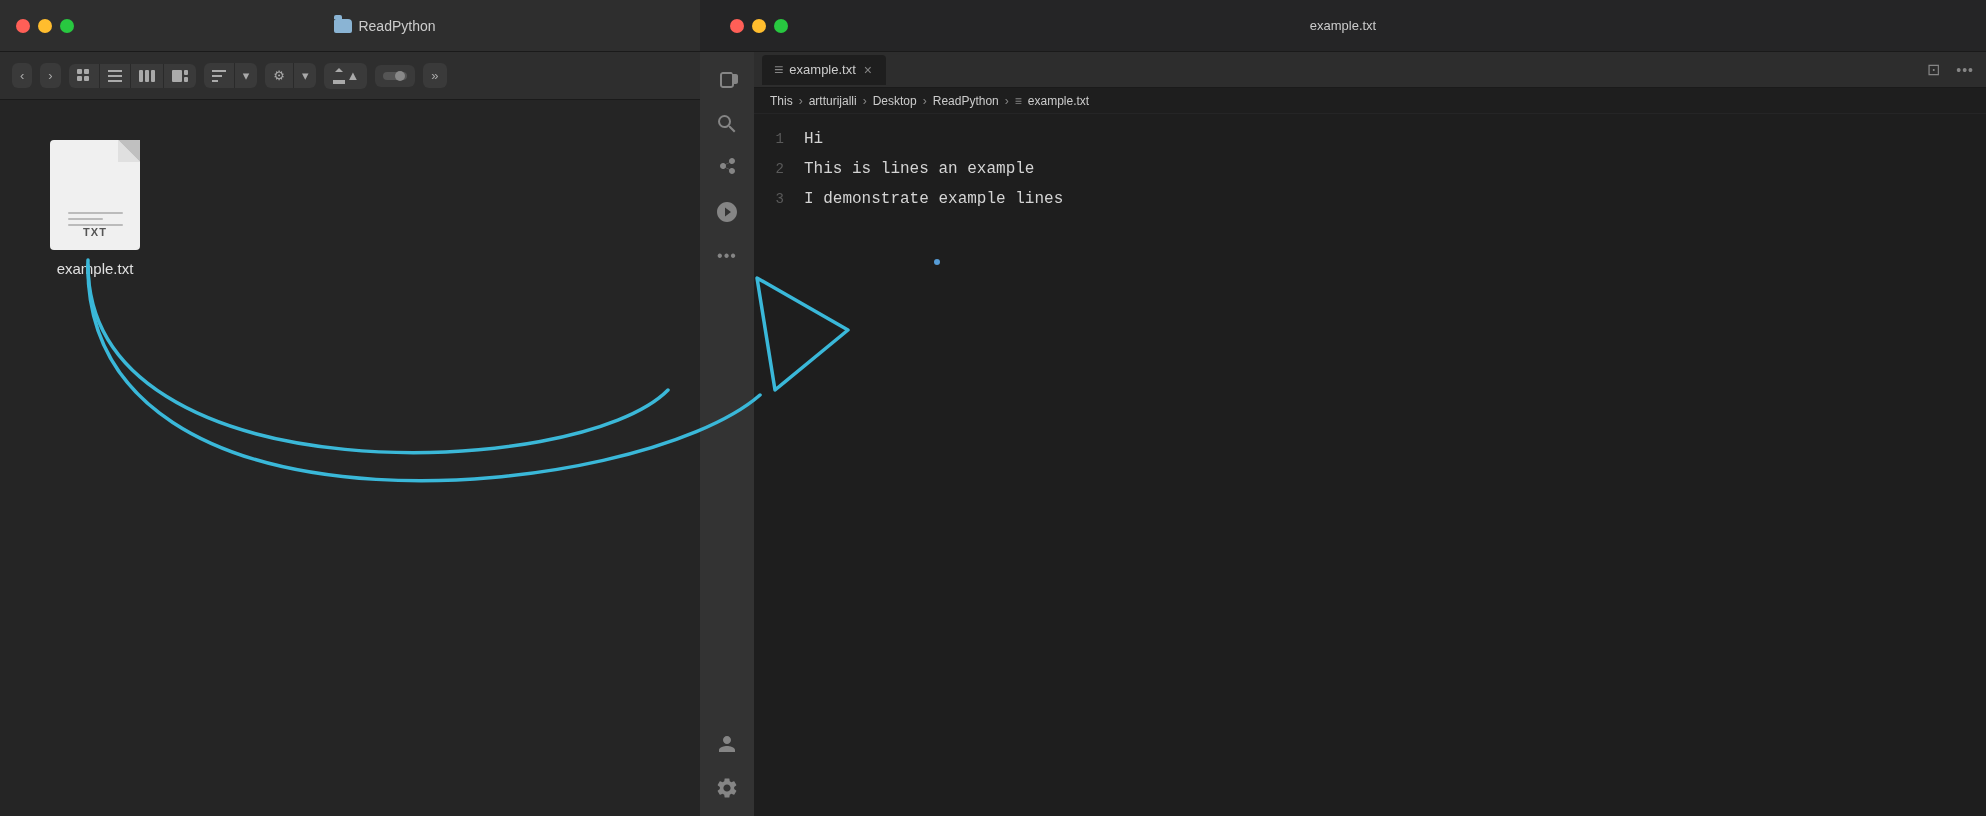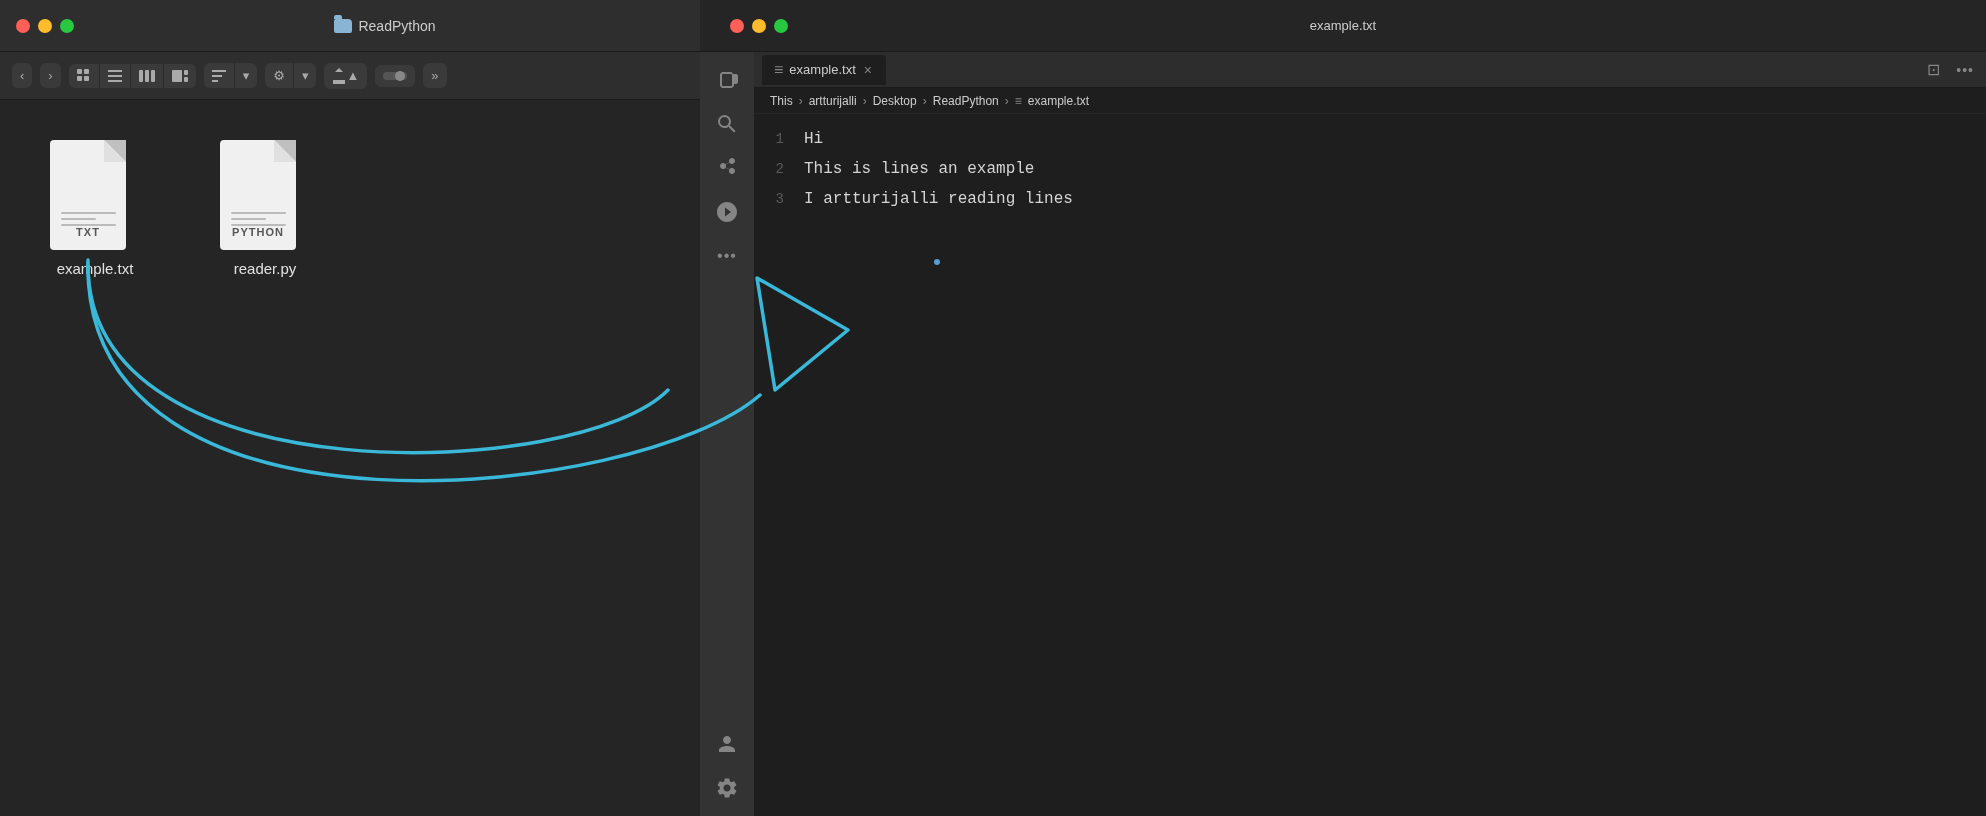--- a/index.html
+++ b/index.html
@@ -137,21 +137,21 @@
       cursor: pointer;
     }
 
     .file-icon {
       width: 90px;
       height: 110px;
       position: relative;
     }
 
     .file-icon-body {
-      width: 76px;
+      width: 90px;
       height: 110px;
       background: #f0f0f0;
       border-radius: 4px;
       position: relative;
       display: flex;
       flex-direction: column;
       align-items: center;
       justify-content: flex-end;
       padding-bottom: 16px;
     }
@@ -494,33 +494,20 @@
             <div class="file-line"></div>
             <div class="file-line short"></div>
             <div class="file-line"></div>
           </div>
           <span class="file-type-label">TXT</span>
         </div>
       </div>
       <span class="file-name">example.txt</span>
     </div>
 
-    <div class="file-item">
-      <div class="file-icon">
-        <div class="file-icon-body">
-          <div class="file-lines">
-            <div class="file-line"></div>
-            <div class="file-line short"></div>
-            <div class="file-line"></div>
-          </div>
-          <span class="file-type-label">PYTHON</span>
-        </div>
-      </div>
-      <span class="file-name">reader.py</span>
-    </div>
   </div>
 
   <svg class="arrow-canvas" viewBox="0 0 700 816">
     <path d="M 88 265 C 88 500, 580 480, 668 390" stroke="#3bb8d8" stroke-width="3.5" fill="none" stroke-linecap="round"></path>
 
     <polygon points="845,330 760,280 780,390" fill="none" stroke="#3bb8d8" stroke-width="3.5" stroke-linejoin="round"></polygon>
   </svg>
 </div>
 
 <div class="vscode-panel">
@@ -604,21 +591,21 @@
         <div class="code-line">
           <span class="line-number">1</span>
           <span class="line-content">Hi</span>
         </div>
         <div class="code-line">
           <span class="line-number">2</span>
           <span class="line-content">This is lines an example</span>
         </div>
         <div class="code-line">
           <span class="line-number">3</span>
-          <span class="line-content">I artturijalli reading lines</span>
+          <span class="line-content">I demonstrate example lines</span>
         </div>
         <div class="dot-indicator"></div>
       </div>
     </div>
   </div>
 </div>
 
 <svg style="position:fixed;top:0;left:0;width:1986px;height:816px;pointer-events:none;z-index:100;" viewBox="0 0 1986 816">
 
   <path d="M 88 260 C 80 560, 640 500, 760 395" stroke="#3ab8d9" stroke-width="3.5" fill="none" stroke-linecap="round"></path>

